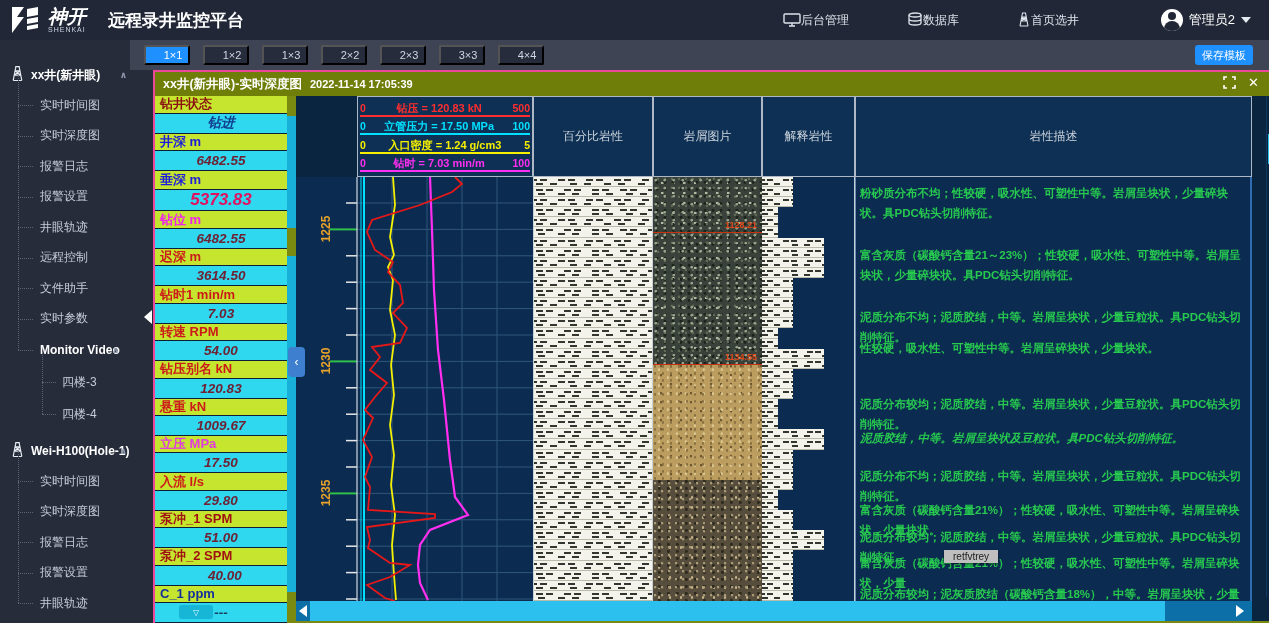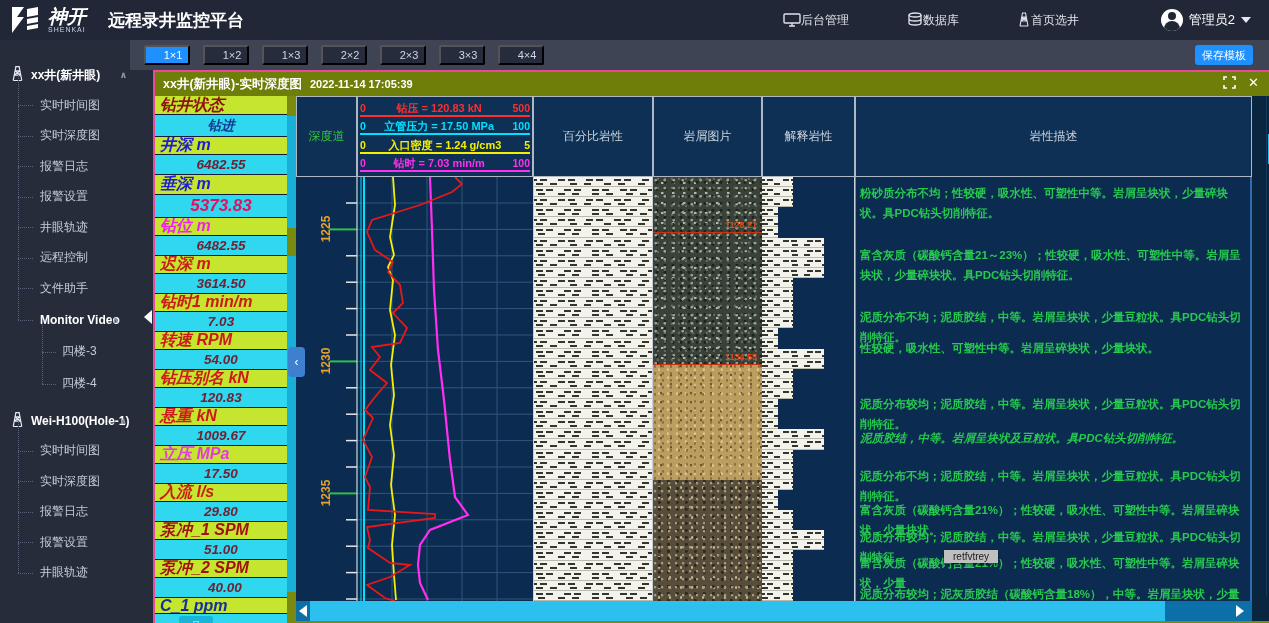--- a/index.html
+++ b/index.html
@@ -55,21 +55,21 @@
   #window { position:absolute; left:155px; top:72px; width:1114px; height:551px; background:#0a2540; border-bottom:2px solid #7a8a10; z-index:15; }
   #titlebar { position:absolute; left:0; top:0; width:1114px; height:24px; background:#6f7e08; display:flex; align-items:center; padding-left:8px; color:#fff; }
   #win-title { font-size:12.5px; font-weight:bold; }
   #win-time { font-size:11px; margin-left:8px; font-weight:bold; }
   #win-icons { position:absolute; right:10px; top:4px; display:flex; gap:12px; align-items:center; }
   .close-icon { color:#fff; font-size:13px; font-weight:bold; line-height:12px; cursor:pointer; }
 
   
   #params { position:absolute; left:0; top:24px; width:132px; height:527px; display:flex; flex-direction:column; background:#0e1e38; }
   .prow { flex:1; display:flex; flex-direction:column; border-bottom:1px solid #0e1e38; }
-  .plabel { height:48%; background:#c6e52e; color:#8b1212; font-size:16px; font-weight:bold; font-style:italic;
+  .plabel { height:48%; background:#c6e52e; color:#8b1212; font-size:13px; font-weight:bold; 
     display:flex; align-items:center; padding-left:5px; border-bottom:1px solid #0e1e38; white-space:nowrap; overflow:hidden; }
   .pvalue { height:52%; background:#2fd7ef; color:#6e2233; font-size:13.5px; font-weight:bold; font-style:italic;
     display:flex; align-items:center; justify-content:center; position:relative; }
   .pvalue.large { font-size:17px; }
   .pdrop { position:absolute; left:24px; top:2px; width:34px; height:14px; background:#17b6d6; border-radius:3px;
     color:#d8f6ff; font-size:8px; display:flex; align-items:center; justify-content:center; cursor:pointer; }
 
   
   #leftstrip { position:absolute; left:132px; top:24px; width:9px; height:527px; background:#18b0d8; }
   .strip-seg { position:absolute; left:0; width:9px; background:#7a8a10; }
@@ -233,20 +233,23 @@
       </div>
       <div class="tree-item">
         <span>井眼轨迹</span>
       </div>
       <div class="tree-item">
         <span>远程控制</span>
       </div>
       <div class="tree-item">
         <span>文件助手</span>
       </div>
+      <div class="tree-item">
+        <span>实时参数</span>
+      </div>
       <div class="tree-group">
         <span>Monitor Video</span>
         <span class="well-caret">∧</span>
       </div>
       <div class="tree-sub">
         <span>四楼-3</span>
       </div>
       <div class="tree-sub">
         <span>四楼-4</span>
       </div>
@@ -348,21 +351,20 @@
       </div>
 
     <div id="leftstrip">
       <div class="strip-seg" style="top:0;height:20px"></div>
       <div class="strip-seg" style="top:132px;height:28px"></div>
       <div class="strip-seg" style="top:496px;height:31px"></div>
     </div>
     <div id="panel-tab">‹</div>
 
     <div id="chart">
-      <div class="hdr-cell" id="hdr-depth">深度道</div>
       <div class="hdr-cell" id="hdr-legend">
           <div class="leg-row" style="color: rgb(255, 46, 46);">
             <span>0</span>
             <span class="leg-mid">钻压 = 120.83 kN</span>
             <span>500</span>
           </div>
           <div class="leg-row" style="color: rgb(0, 224, 255);">
             <span>0</span>
             <span class="leg-mid">立管压力 = 17.50 MPa</span>
             <span>100</span>

